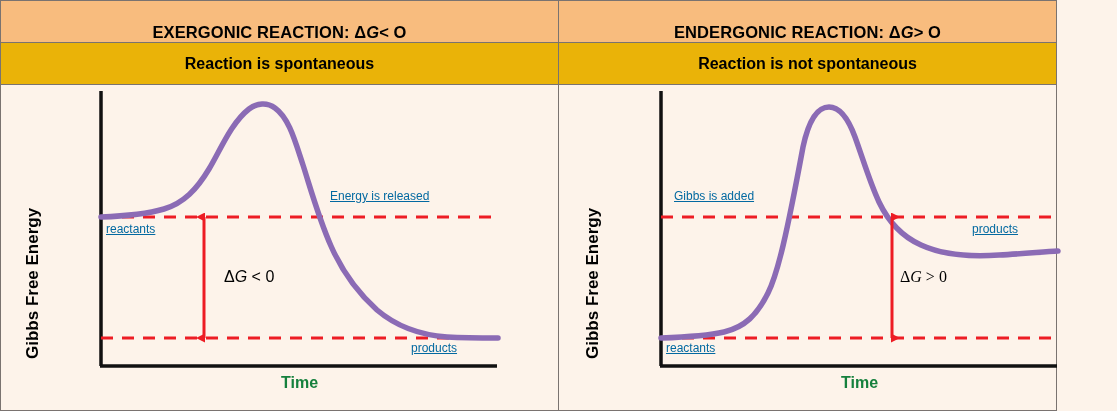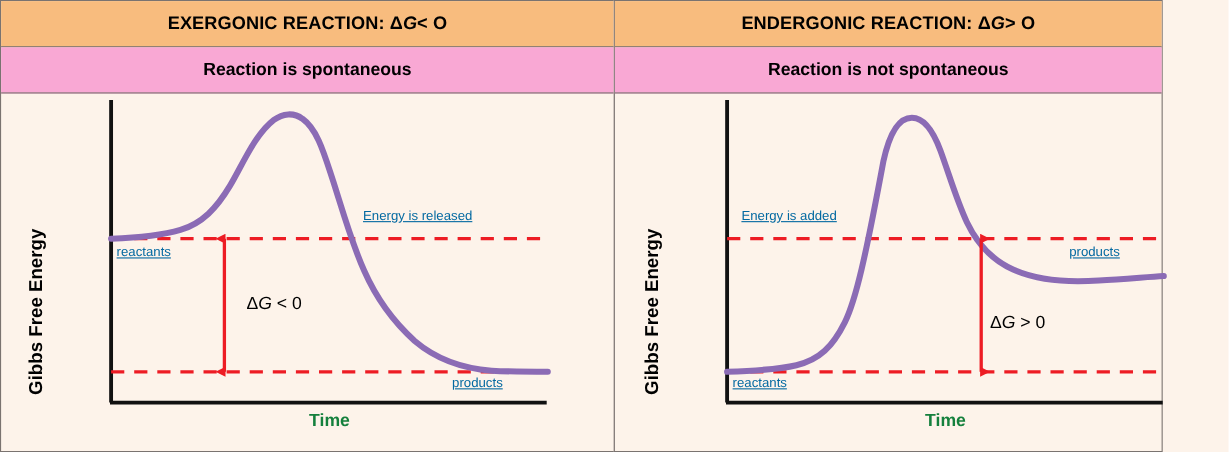--- a/index.html
+++ b/index.html
@@ -22,28 +22,28 @@
     background:#FDF3EA;
   }
   .panel.left{left:0;}
   .panel.right{left:558px;width:499px;}
 
   .hdr-title{
     position:absolute;left:0;top:0;width:100%;height:42px;
     box-sizing:border-box;
     background:#F8BC7E;
     border-bottom:1px solid #7A7370;
-    display:flex;align-items:center;justify-content:center;
+    display:flex;align-items:flex-end;justify-content:center;
     font-size:16.5px;font-weight:bold;color:#000;
     letter-spacing:.1px;
   }
   .hdr-sub{
     position:absolute;left:0;top:42px;width:100%;height:42px;
     box-sizing:border-box;
-    background:#f9a8d4;
+    background:#eab308;
     border-bottom:1px solid #7A7370;
     display:flex;align-items:center;justify-content:center;
     font-size:16px;font-weight:bold;color:#000;
   }
   .hdr-title em{font-style:italic;font-weight:bold;}
 
   .plotwrap{
     position:absolute;left:0;top:84px;width:100%;height:327px;
   }
   .plotsvg{position:absolute;left:0;top:0;width:559px;height:327px;display:block;}
@@ -175,19 +175,19 @@
       </svg>
 
       <div class="ylabel" style="left:24px;top:274px;">Gibbs Free Energy</div>
 
       <div class="xlabel" style="left:102px;top:289px;width:397px;">Time</div>
 
       <div class="ptxt" style="left:107px;top:256px;">reactants</div>
 
       <div class="ptxt" style="left:413px;top:137px;">products</div>
 
-      <div class="ptxt" style="left:115px;top:104px;">Energy is added</div>
+      <div class="ptxt" style="left:115px;top:104px;">Gibbs is added</div>
 
-      <div class="dgtxt" style="left:341px;top:200px;"><span>Δ</span><i>G</i><span> &gt; 0</span></div>
+      <div class="dgtxt" style="left:341px;top:183px;font-family:Liberation Serif, serif;"><span>Δ</span><i>G</i><span> &gt; 0</span></div>
     </div>
   </div>
 
 </div>
 
 </body></html>

